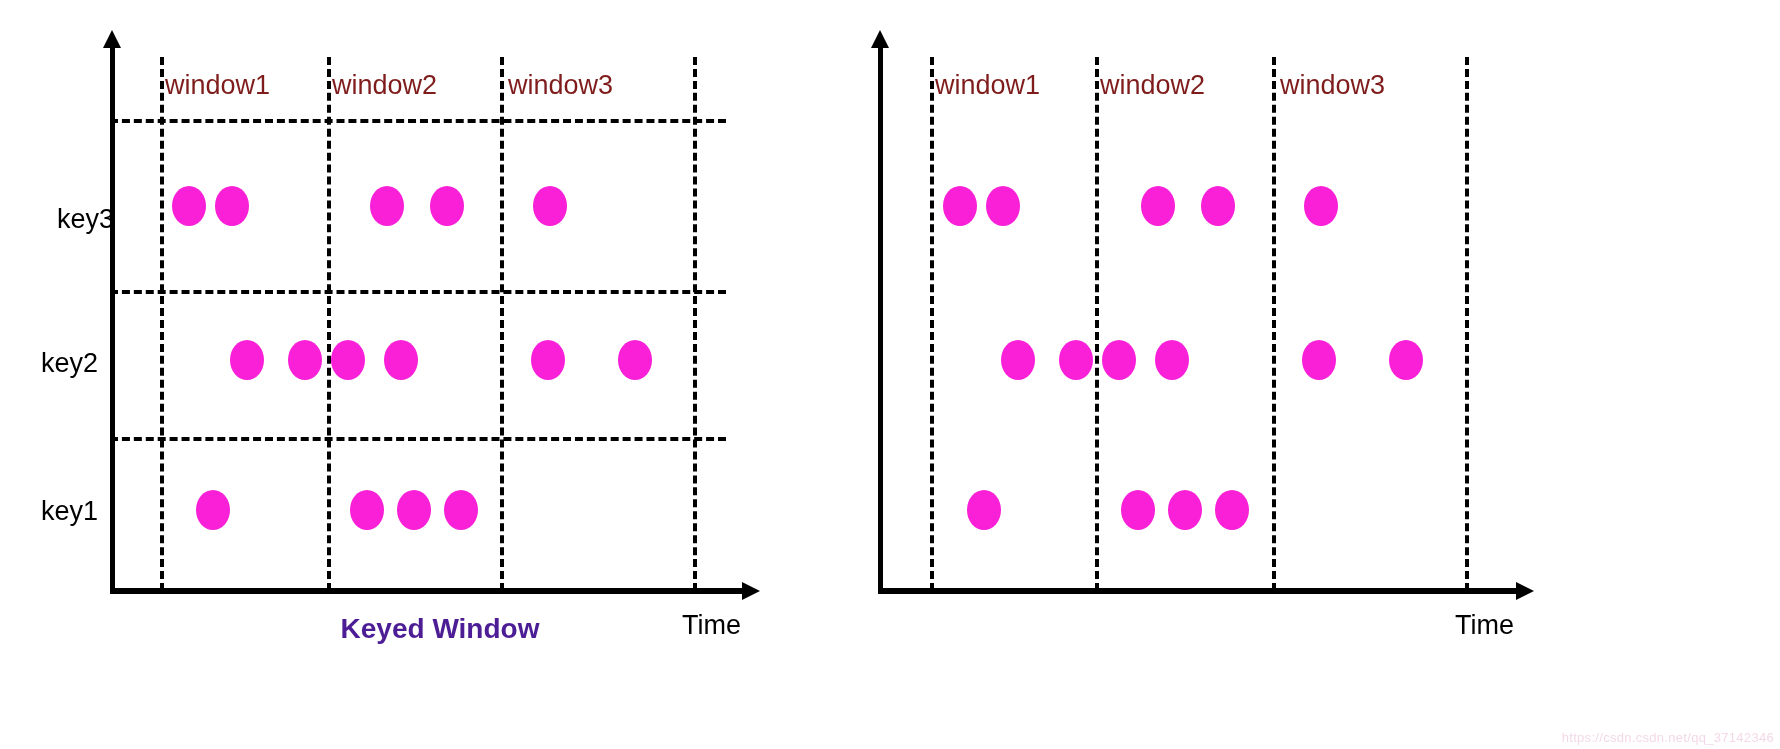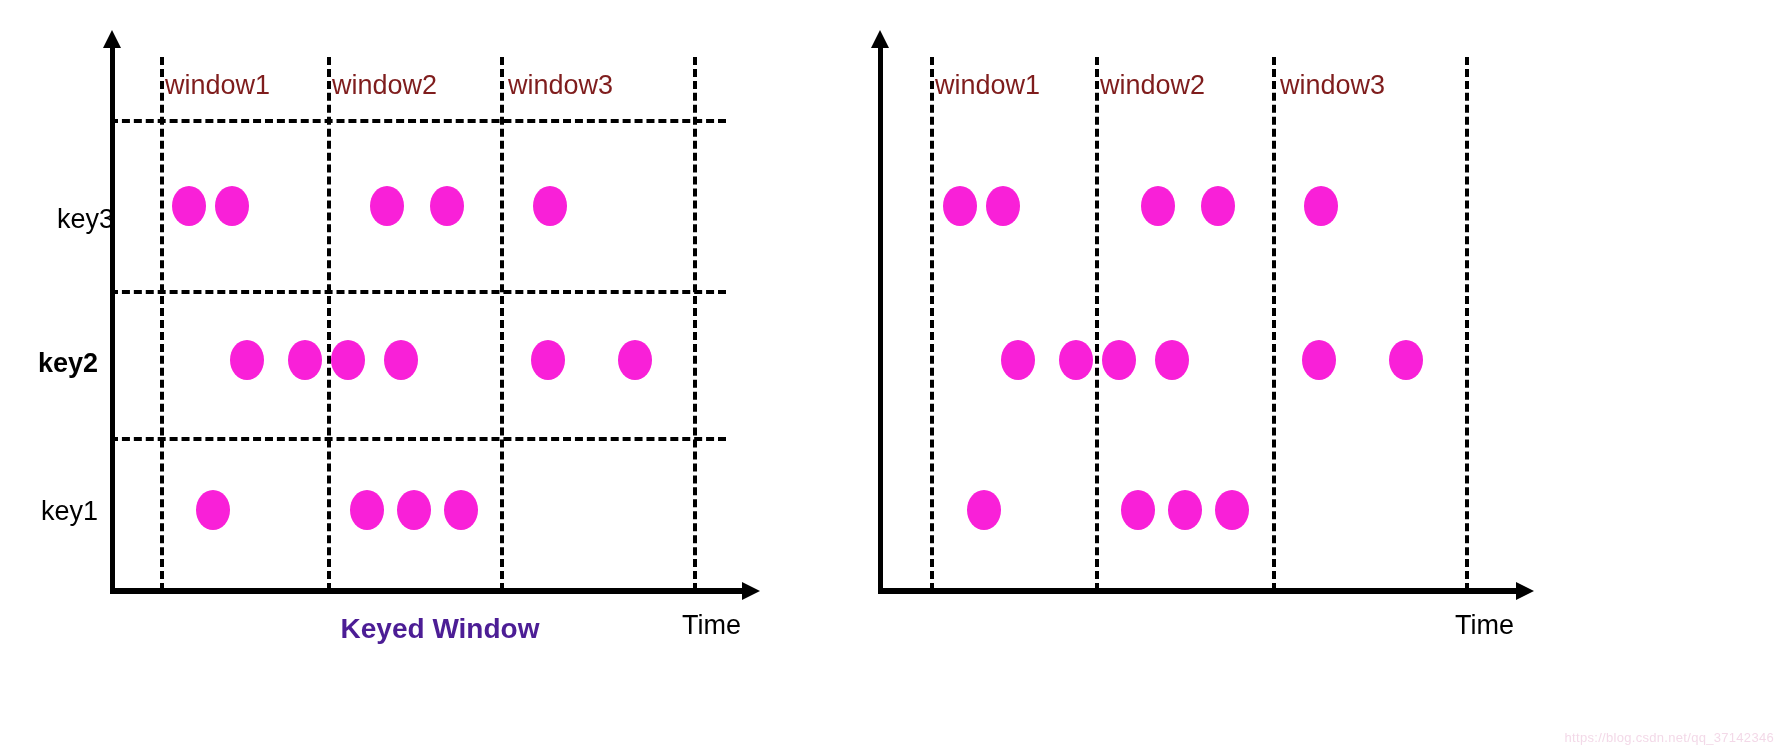--- a/index.html
+++ b/index.html
@@ -57,21 +57,21 @@
 
   <div class="hline" style="left:110px;top:119px;width:616px;"></div>
   <div class="hline" style="left:110px;top:290px;width:616px;"></div>
   <div class="hline" style="left:110px;top:437px;width:616px;"></div>
 
   <div class="win-label" style="left:165px;top:72px;width:160px;">window1</div>
   <div class="win-label" style="left:332px;top:72px;width:165px;">window2</div>
   <div class="win-label" style="left:508px;top:72px;width:180px;">window3</div>
 
   <div class="key-label" style="left:0px;top:206px;width:98px;margin-left:16px;">key3</div>
-  <div class="key-label" style="left:0px;top:350px;width:98px;font-weight:bold;">key2</div>
+  <div class="key-label" style="left:0px;top:350px;width:98px;">key2</div>
   <div class="key-label" style="left:0px;top:498px;width:98px;">key1</div>
 
   <div class="dot" style="left:172px;top:186px;"></div>
   <div class="dot" style="left:215px;top:186px;"></div>
   <div class="dot" style="left:370px;top:186px;"></div>
   <div class="dot" style="left:430px;top:186px;"></div>
   <div class="dot" style="left:533px;top:186px;"></div>
 
   <div class="dot" style="left:230px;top:340px;"></div>
   <div class="dot" style="left:288px;top:340px;"></div>
@@ -120,13 +120,13 @@
   <div class="dot" style="left:499px;top:340px;"></div>
 
   <div class="dot" style="left:77px;top:490px;"></div>
   <div class="dot" style="left:231px;top:490px;"></div>
   <div class="dot" style="left:278px;top:490px;"></div>
   <div class="dot" style="left:325px;top:490px;"></div>
 
   <div class="time-label" style="left:565px;top:612px;">Time</div>
 </div>
 
-<div class="watermark">https://blog.csdn.net/qq_37142346</div>
+<div class="watermark">https://csdn.csdn.net/qq_37142346</div>
 
 </body></html>

